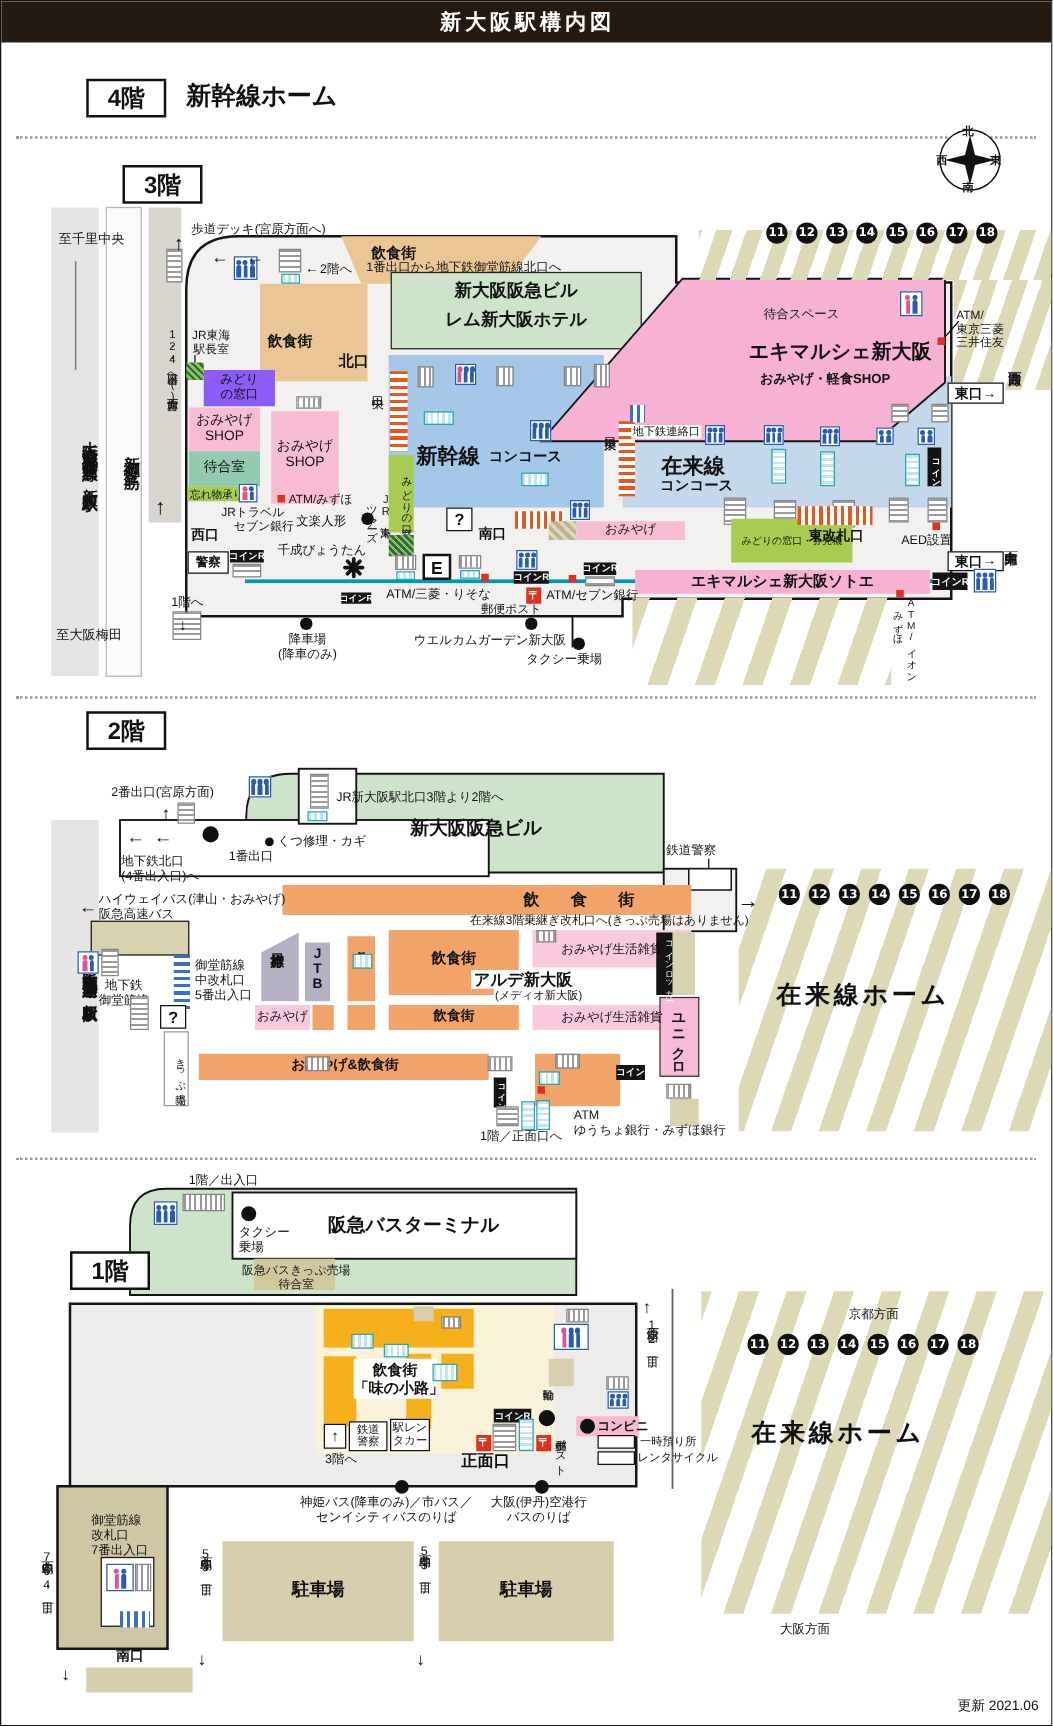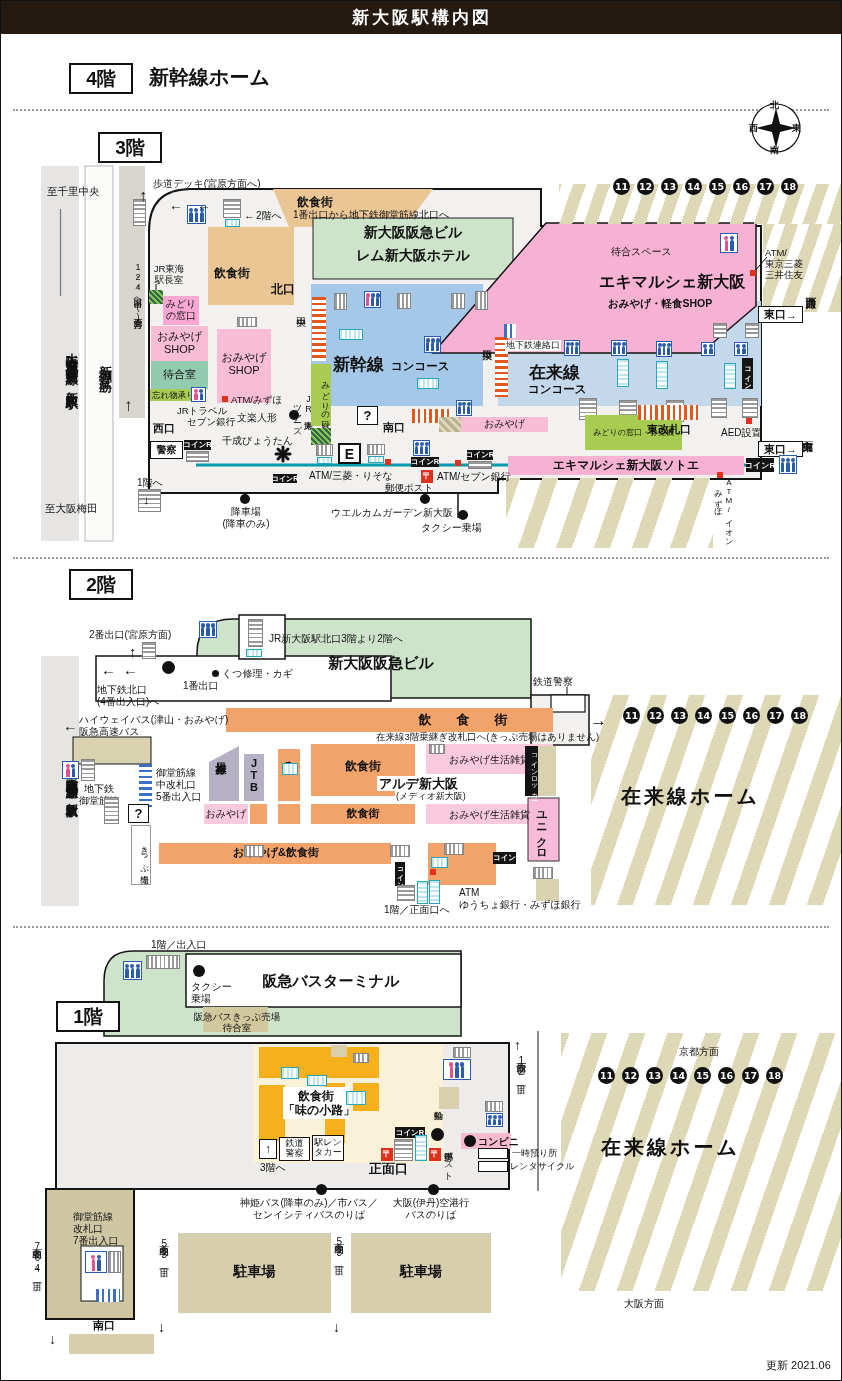--- a/index.html
+++ b/index.html
@@ -169,21 +169,21 @@
   <div class="t" style="left:255px;top:209px;">2階へ</div>
   <div class="t" style="left:292px;top:208px;">1番出口から地下鉄御堂筋線北口へ</div>
   <div class="t b" style="left:296px;top:194px;font-size:12px;">飲食街</div>
   <div class="t b c" style="left:312px;top:223px;width:200px;font-size:14px;">新大阪阪急ビル</div>
   <div class="t b c" style="left:312px;top:246px;width:200px;font-size:14px;">レム新大阪ホテル</div>
   <div class="t b" style="left:213px;top:265px;font-size:12px;">飲食街</div>
   <div class="t b" style="left:270px;top:281px;font-size:12px;">北口</div>
 
   <div class="t c" style="left:146px;top:262px;width:44px;font-size:9.5px;"><span>JR東海</span><br><span>駅長室</span></div>
   <div class="hatchg" style="left:148px;top:289px;width:14px;height:14px;"></div>
-  <div class="t c" style="left:162px;top:295px;width:36px;font-size:10px;background:#f9a8d4;padding:2px 0 3px;"><span>みどり</span><br><span>の窓口</span></div>
+  <div class="t c" style="left:162px;top:295px;width:57px;font-size:10px;background:#8b5cf6;padding:2px 0 3px;"><span>みどり</span><br><span>の窓口</span></div>
   <div class="t c" style="left:150px;top:325px;width:57px;font-size:11px;background:#f8bcd4;padding:4px 0 5px;"><span>おみやげ</span><br><span>SHOP</span></div>
   <div class="t c" style="left:150px;top:360px;width:57px;font-size:11px;background:#93cbb1;padding:7px 0 8px;">待合室</div>
   <div class="t" style="left:149px;top:388px;font-size:8.5px;background:#a8cc51;padding:1px 2px;"><span>忘れ物</span><span>承り所</span></div>
   <div class="wc" style="left:190px;top:386px;width:15px;height:15px;">
       <i class="pk"></i>
       <i></i>
     </div>
   <div class="t" style="left:176px;top:404px;font-size:9.5px;"><span>JRトラベル</span><br><span style="padding-left:10px;">セブン銀行</span></div>
   <div class="t b" style="left:152px;top:421px;font-size:11px;">西口</div>
 
@@ -385,21 +385,21 @@
   <div class="t" style="left:221px;top:667px;">くつ修理・カギ</div>
   <div class="t" style="left:268px;top:632px;">JR新大阪駅北口3階より2階へ</div>
   <div class="t b c" style="left:280px;top:653px;width:200px;font-size:15px;">新大阪阪急ビル</div>
   <div class="wc" style="left:198px;top:620px;width:18px;height:17px;">
       <i></i>
       <i></i>
       <i></i>
     </div>
   <div class="st" style="left:247px;top:618px;width:15px;height:28px;"></div>
   <div class="ec" style="left:245px;top:648px;width:16px;height:8px;"></div>
-  <div class="t" style="left:532px;top:675px;">鉄道警察</div>
+  <div class="t" style="left:532px;top:675px;font-family:Liberation Mono, monospace;">鉄道警察</div>
   <div class="ar" style="left:589px;top:710px;font-size:17px;">→</div>
   <div class="t b c" style="left:300px;top:711px;width:330px;font-size:13px;letter-spacing:6px;">飲　食　街</div>
   <div class="t" style="left:375px;top:730px;font-size:9.5px;">在来線3階乗継ぎ改札口へ(きっぷ売場はありません)</div>
   <div class="ar" style="left:62px;top:716px;font-size:15px;">←</div>
   <div class="t" style="left:78px;top:713px;"><span>ハイウェイバス(津山・おみやげ)</span><br><span>阪急高速バス</span></div>
   <div class="wc" style="left:61px;top:760px;width:17px;height:18px;">
       <i class="pk"></i>
       <i></i>
     </div>
   <div class="st" style="left:80px;top:758px;width:14px;height:22px;"></div>

